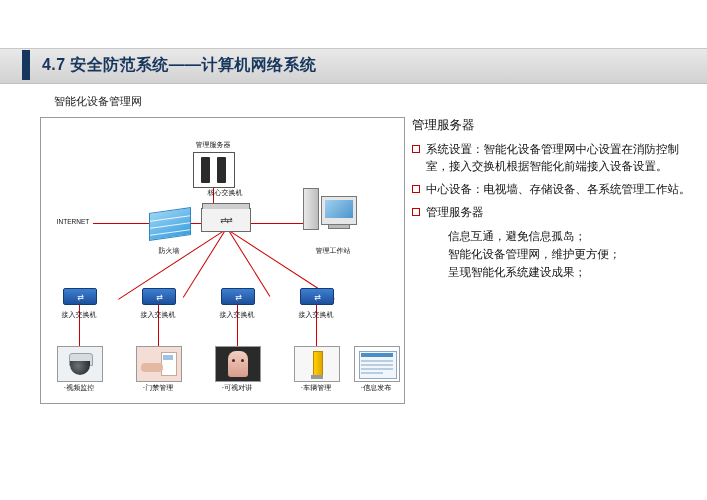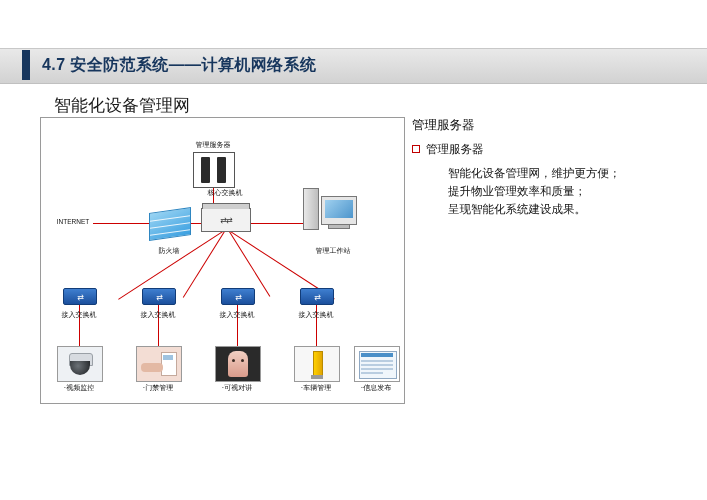--- a/index.html
+++ b/index.html
@@ -45,21 +45,21 @@
     font-size: 16px;
     font-weight: bold;
     color: #17365d;
     letter-spacing: 0.4px;
   }
   
   .sub-caption {
     position: absolute;
     left: 54px;
     top: 94px;
-    font-size: 17px;
+    font-size: 11px;
     color: #1a1a1a;
   }
   
   .diagram {
     position: absolute;
     left: 40px;
     top: 117px;
     width: 363px;
     height: 285px;
     border: 1px solid #9a9a9a;
@@ -358,30 +358,32 @@
     <div class="lbl" style="left:303px; top:265px; width:64px;">·信息发布</div>
 
   </div>
 
   <div class="panel">
     <div class="panel-title">管理服务器</div>
 
 
     <div class="bullet-row">
       <span class="bullet-sq"></span>
+      <span>系统设置：智能化设备管理网中心设置在消防控制室，接入交换机根据智能化前端接入设备设置。</span>
     </div>
 
     <div class="bullet-row">
       <span class="bullet-sq"></span>
+      <span>中心设备：电视墙、存储设备、各系统管理工作站。</span>
     </div>
 
     <div class="bullet-row">
       <span class="bullet-sq"></span>
       <span>管理服务器</span>
     </div>
 
+    <div class="sub-line">信息互通，避免信息孤岛；</div>
     <div class="sub-line">智能化设备管理网，维护更方便；</div>
-    <div class="sub-line">提升物业管理效率和质量；</div>
-    <div class="sub-line">呈现智能化系统建设成果。</div>
+    <div class="sub-line">呈现智能化系统建设成果；</div>
   </div>
 
   <div class="bottom-band"></div>
 </div>
 
 </body></html>

